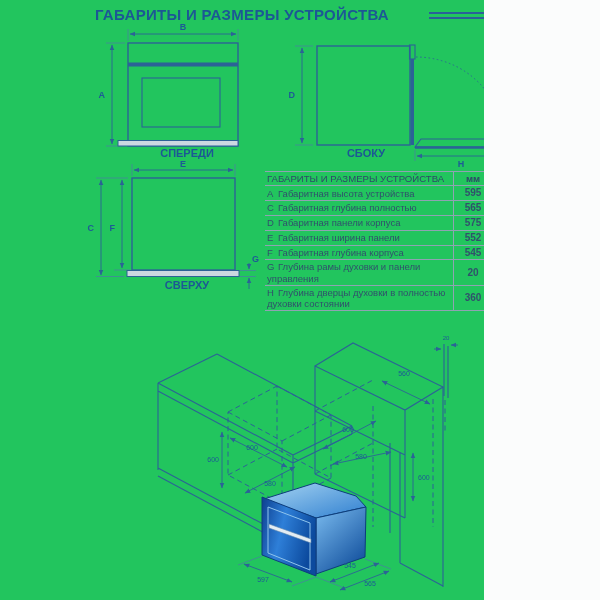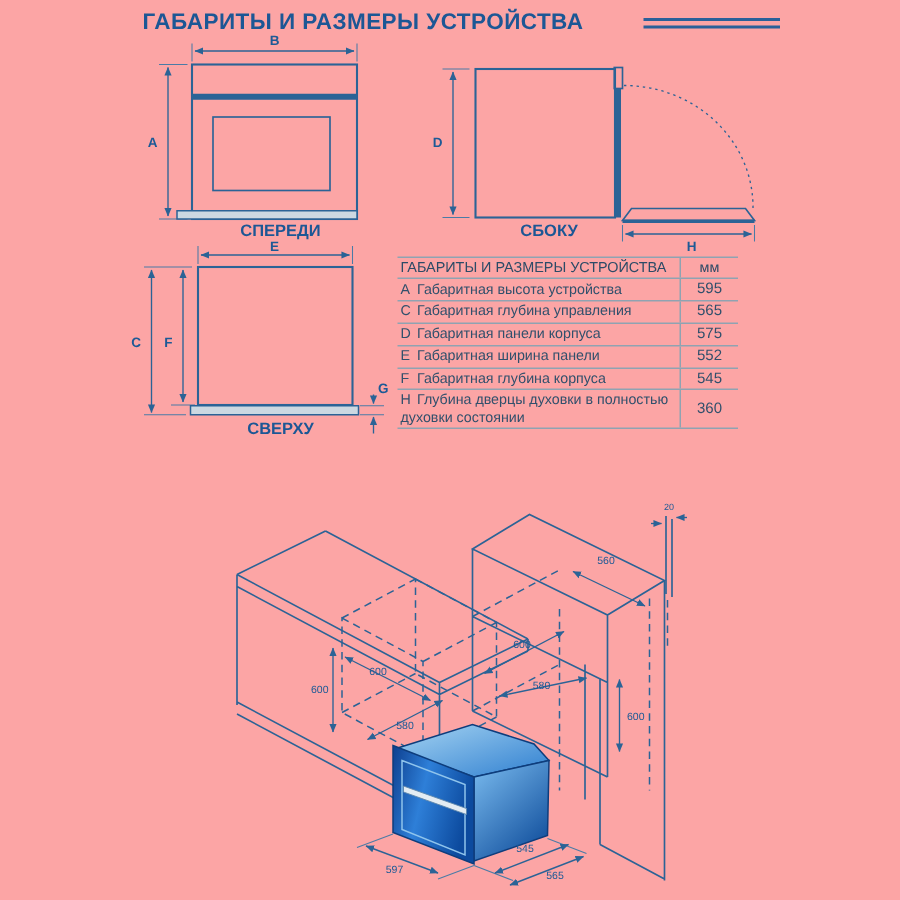--- a/index.html
+++ b/index.html
@@ -1,27 +1,27 @@
 <!DOCTYPE html>
 <html><head>
 <meta charset="utf-8">
 <style>
   html,body{margin:0;padding:0;background:#fbfcfc;}
-  #page{position:relative;width:600px;height:600px;background:#fca5a5;overflow:hidden;
+  #page{position:relative;width:484px;height:600px;background:#22c55e;overflow:hidden;
         font-family:"Liberation Sans","DejaVu Sans",sans-serif;}
   #doc-title{position:absolute;left:95px;top:6px;font-size:15px;font-weight:bold;
              color:#1c5795;letter-spacing:.3px;white-space:nowrap;}
   #title-rule{position:absolute;left:429px;top:12px;width:91px;}
   #title-rule .bar{height:2px;background:#2a6099;margin-bottom:3px;}
   #dims-table{position:absolute;left:265px;top:171px;width:227px;border-collapse:collapse;
               color:#31506c;font-size:9.5px;line-height:1.18;}
   #dims-table td,#dims-table th{border-bottom:1px solid #8fa3b2;padding:1px 2px;}
   #dims-table tr.head td{border-top:1px solid #8fa3b2;font-size:9.6px;color:#2c4b67;}
   #dims-table td.val{border-left:1px solid #8fa3b2;text-align:center;width:34px;
-                     vertical-align:middle;font-size:10px;}
+                     vertical-align:middle;font-size:10px;font-weight:bold;}
   #dims-table td.desc{text-align:left;vertical-align:middle;}
   #dims-table span.k{display:inline-block;width:11px;}
   svg{position:absolute;left:0;top:0;}
   .ln{stroke:#2b6396;stroke-width:1.4;fill:none;stroke-linecap:round;}
   .ln2{stroke:#2b6396;stroke-width:1.1;fill:none;}
   .dim{stroke:#2b6396;stroke-width:.9;fill:none;}
   .ext{stroke:#4a7ba6;stroke-width:.7;fill:none;}
   .dash{stroke:#2b6396;stroke-width:1;fill:none;stroke-dasharray:5 3.5;}
   .dot{stroke:#2b6396;stroke-width:.9;fill:none;stroke-dasharray:1.6 2.6;}
   .lbl{font-family:"Liberation Sans",sans-serif;font-size:9px;font-weight:600;fill:#1d5a96;}
@@ -175,34 +175,38 @@
     <tbody>
       <tr class="head">
         <td class="desc">ГАБАРИТЫ И РАЗМЕРЫ УСТРОЙСТВА</td>
         <td class="val">мм</td>
       </tr>
       <tr>
         <td class="desc"><span class="k">A</span><span>Габаритная высота устройства</span></td>
         <td class="val">595</td>
       </tr>
       <tr>
-        <td class="desc"><span class="k">C</span><span>Габаритная глубина управления</span></td>
+        <td class="desc"><span class="k">C</span><span>Габаритная глубина полностью</span></td>
         <td class="val">565</td>
       </tr>
       <tr>
         <td class="desc"><span class="k">D</span><span>Габаритная панели корпуса</span></td>
         <td class="val">575</td>
       </tr>
       <tr>
         <td class="desc"><span class="k">E</span><span>Габаритная ширина панели</span></td>
         <td class="val">552</td>
       </tr>
       <tr>
         <td class="desc"><span class="k">F</span><span>Габаритная глубина корпуса</span></td>
         <td class="val">545</td>
+      </tr>
+      <tr>
+        <td class="desc"><span class="k">G</span><span>Глубина рамы духовки и панели управления</span></td>
+        <td class="val">20</td>
       </tr>
       <tr>
         <td class="desc"><span class="k">H</span><span>Глубина дверцы духовки в полностью духовки состоянии</span></td>
         <td class="val">360</td>
       </tr>
     </tbody>
   </table>
 </div>
 
 </body></html>

